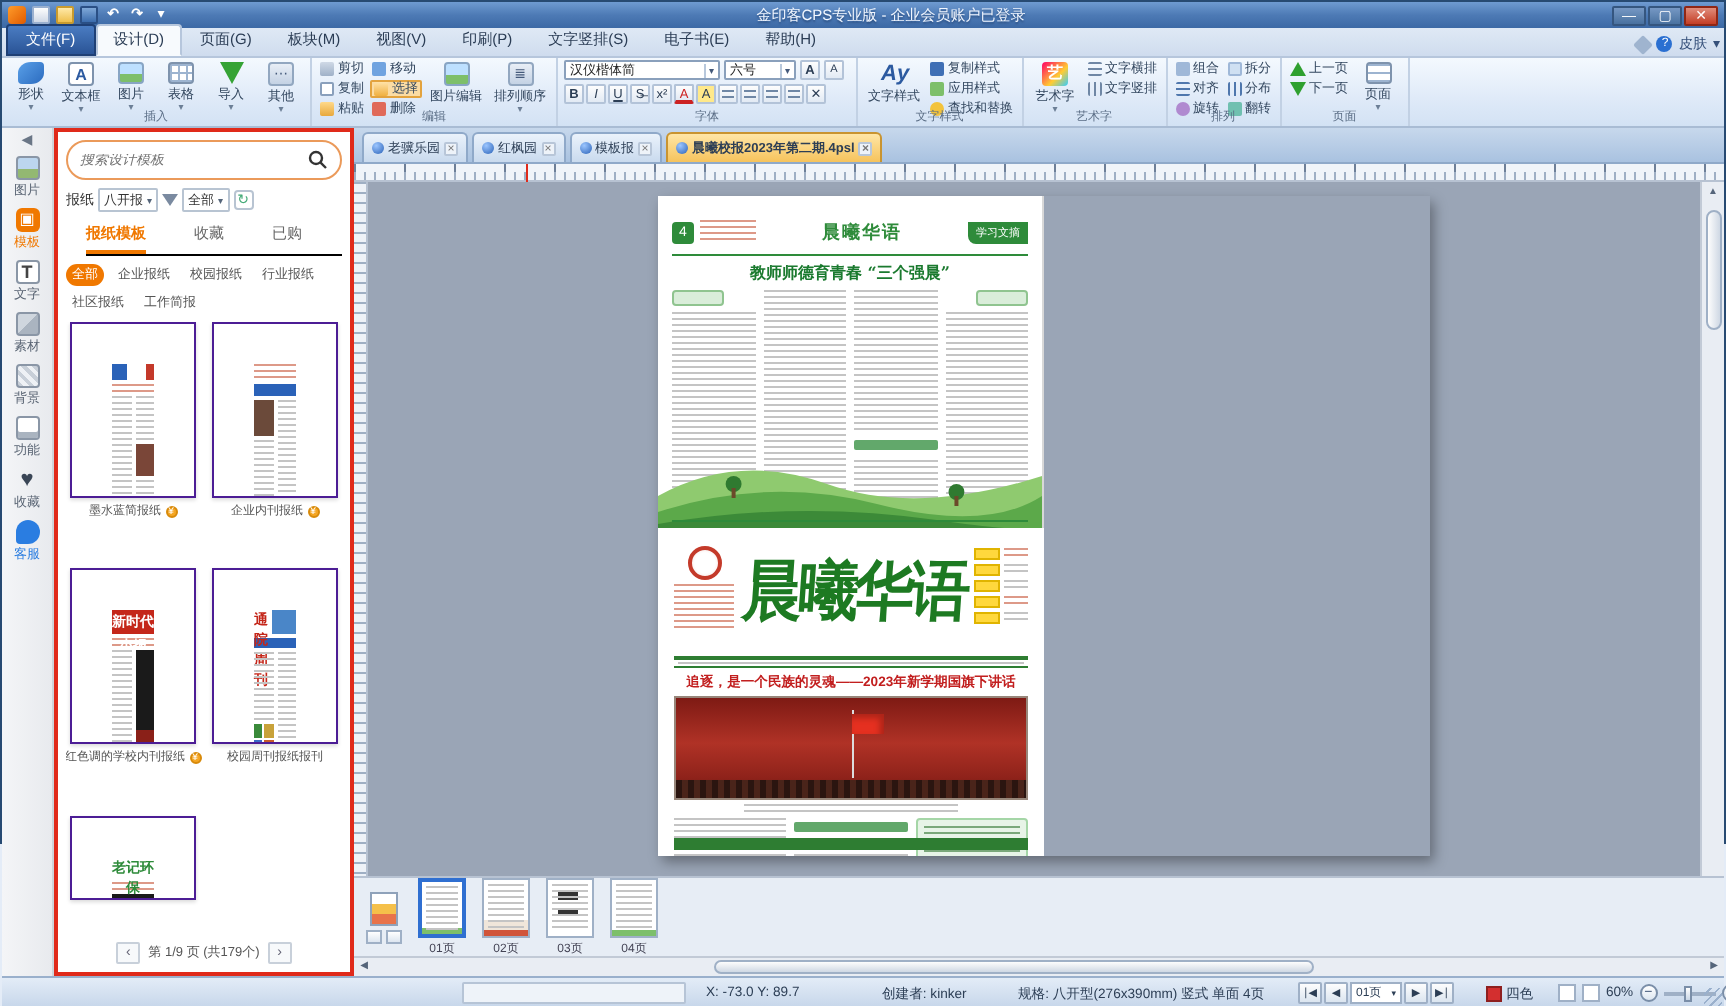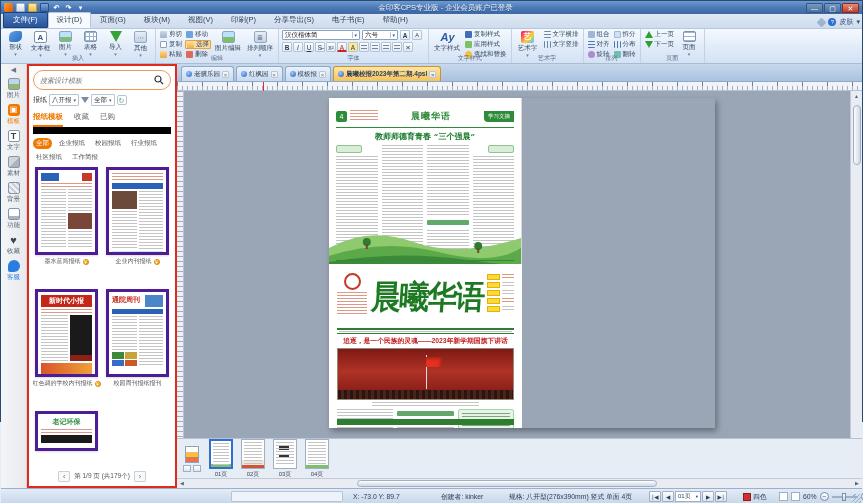--- a/index.html
+++ b/index.html
@@ -140,30 +140,30 @@
     font-family:"Liberation Sans",sans-serif;font-style:italic; }
   .filters { display:flex; align-items:center; gap:2px; margin-bottom:4px; font-size:7px; }
   .flabel { color:#333; white-space:nowrap; }
   .fsel { border:1px solid #b8c4d2; background:#fff; height:12px; display:flex; align-items:center;
     padding:0 2px; font-size:6.5px; gap:2px; border-radius:1px; }
   .fsel .ca { font-size:5px; color:#55657a; }
   .funnel { width:0; height:0; border-left:4px solid transparent; border-right:4px solid transparent;
     border-top:6px solid #7a8aa0; }
   .fref { width:10px; height:10px; border:1px solid #b8c4d2; border-radius:2px; font-size:7px;
     line-height:9px; text-align:center; color:#4a7; }
-  .ptabs { display:flex; gap:11px; border-bottom:7px solid #000000; margin-bottom:4px; }
+  .ptabs { display:flex; gap:24px; border-bottom:1px solid #000000; margin-bottom:4px;margin-left:10px; }
   .ptab { font-size:7.5px; color:#666; padding:2px 0 3px 0; }
   .ptab.active { color:#f07800; border-bottom:2px solid #f07800; font-weight:bold; }
   .chips { display:flex; flex-wrap:wrap; gap:3px 4px; margin-bottom:4px; }
   .chip { font-size:6.5px; color:#555; padding:1px 3px; border-radius:7px; }
   .chip.active { background:#f07800; color:#fff; }
   .tgrid { flex:1; display:flex; flex-wrap:wrap; gap:6px 8px; overflow:hidden; padding:0 2px; }
   .tcell { width:63px; display:flex; flex-direction:column; align-items:center; gap:2px; }
-  .thumb { width:63px; height:88px; background:#fff; border:3px solid #4c1d95;
-    box-shadow:0 1px 2px rgba(0,0,0,.15); position:relative; overflow:hidden; padding:3px; }
+  .thumb { width:63px; height:88px; background:#fff; border:1px solid #4c1d95;
+    box-shadow:0 1px 2px rgba(0,0,0,.15); position:relative; overflow:hidden; padding:20px; }
   .tcap { font-size:6px; color:#555; display:flex; align-items:center; gap:2px; white-space:nowrap; }
   .coin { width:6px; height:6px; border-radius:50%; background:#f5a623; border:1px solid #d88a0a;
     color:#fff; font-size:5px; line-height:5px; text-align:center; }
   .lines { background:repeating-linear-gradient(#c4c4c4 0 1px,transparent 1px 3px); }
   .rlines { background:repeating-linear-gradient(#d98 0 1px,transparent 1px 3px); }
   .glines { background:repeating-linear-gradient(#7aa87a 0 1px,transparent 1px 3px); }
   .pagin { display:flex; align-items:center; justify-content:center; gap:4px; height:16px; }
   .pbtn { width:12px; height:11px; border:1px solid #c8d0da; background:#f7f9fb; font-size:7px;
     line-height:10px; text-align:center; color:#667; border-radius:1px; }
   .plabel { font-size:6.5px; color:#555; }
@@ -324,21 +324,21 @@
     </div>
   </div>
 
   <div class="tabrow">
     <div class="ftab">文件(F)</div>
     <div class="rtab active">设计(D)</div>
     <div class="rtab">页面(G)</div>
     <div class="rtab">板块(M)</div>
     <div class="rtab">视图(V)</div>
     <div class="rtab">印刷(P)</div>
-    <div class="rtab">分享导出(S)</div>
+    <div class="rtab">文字竖排(S)</div>
     <div class="rtab">电子书(E)</div>
     <div class="rtab">帮助(H)</div>
     <div class="tabrow-right">
       <div class="diamond-ic"></div>
       <div class="mini-ic help-ic">?</div>
       <div class="skin-lbl">皮肤</div>
       <div class="skin-lbl">▾</div>
     </div>
   </div>
 

